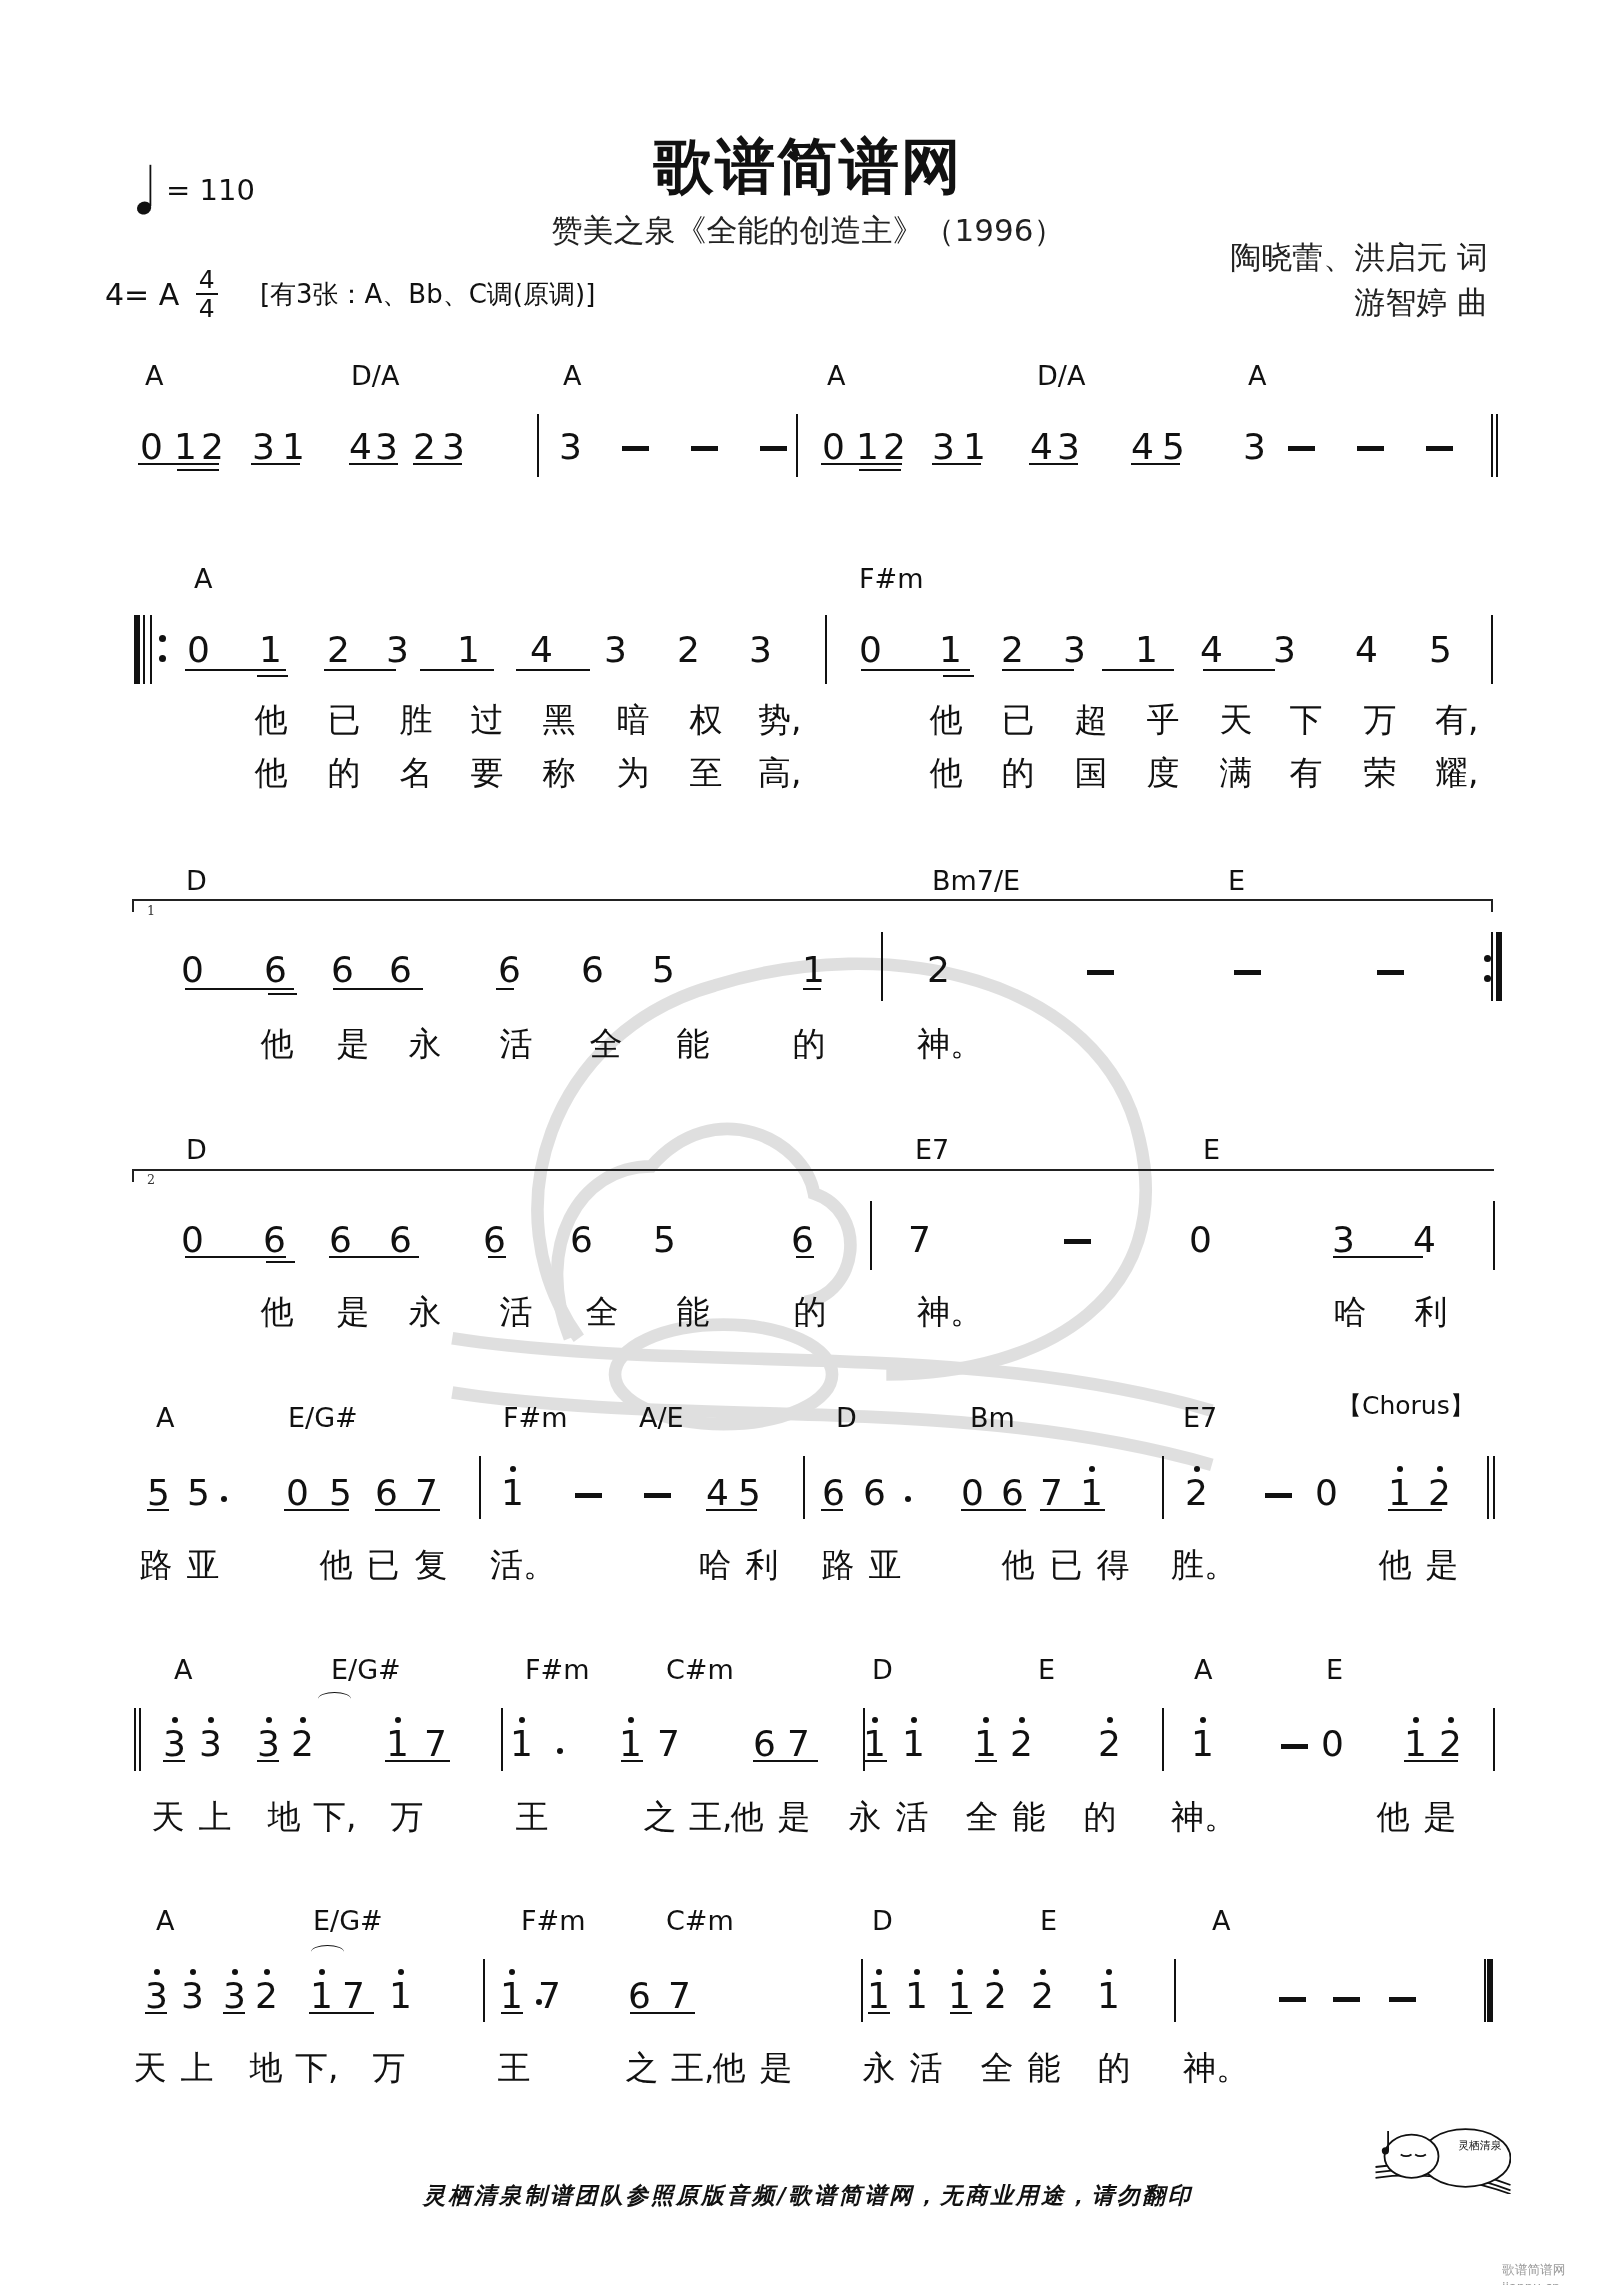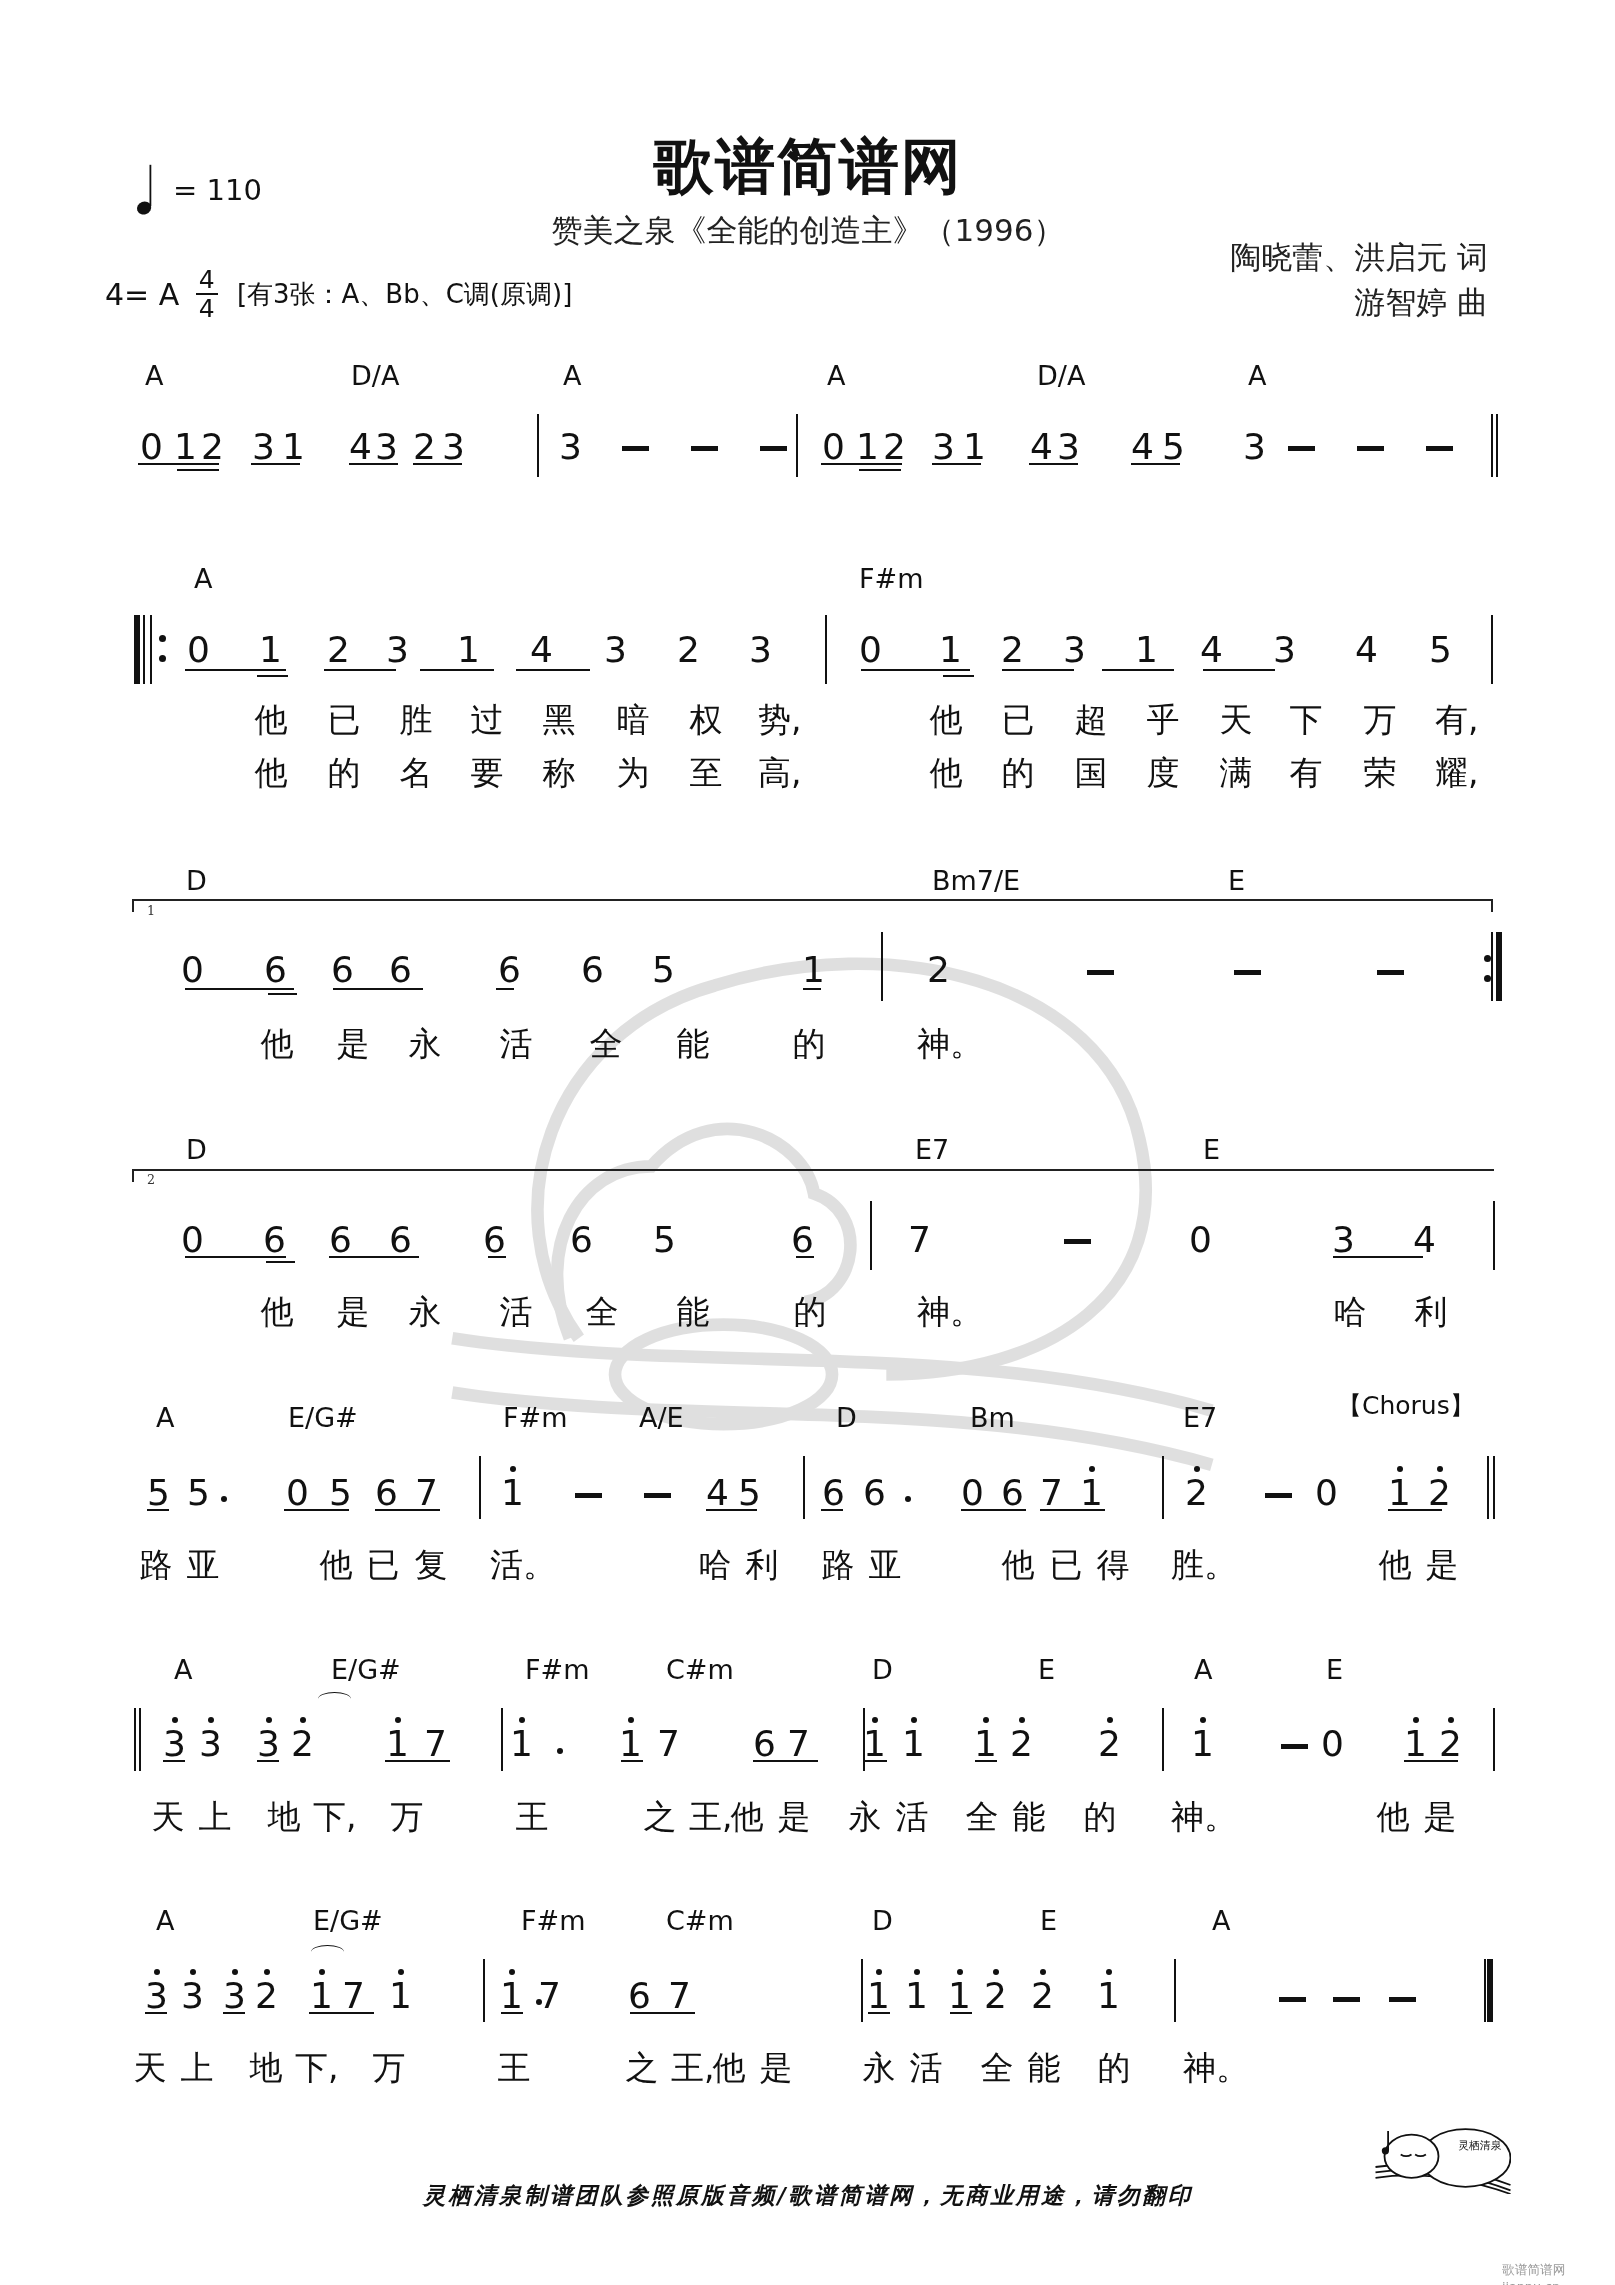--- a/index.html
+++ b/index.html
@@ -1,27 +1,27 @@
 <!DOCTYPE html>
 <html style="font-size:14.5px"><head>
 <meta charset="utf-8">
 <style>
   html, body { margin:0; padding:0; background:#ffffff; }
   body { width:1616px; height:2285px; position:relative; overflow:hidden;
          font-family:"DejaVu Sans", "Liberation Sans", sans-serif; color:#111; }
   .abs { position:absolute; }
   .title { left:0; width:1616px; top:127px; text-align:center; font-size:60px; font-weight:bold; letter-spacing:1.8px; }
   .subtitle { left:0; width:1616px; top:210px; text-align:center; font-size:31px; color:#222; }
-  .tempo { left:134px; top:163px; font-size:29px; display:flex; align-items:center; gap:17px; }
+  .tempo { left:134px; top:163px; font-size:29px; display:flex; align-items:center; gap:10px; }
   .tempo svg { display:block; }
   .credit { right:128px; text-align:right; font-size:31px; color:#222; }
   .keyline { left:105px; top:268px; font-size:30px; display:flex; align-items:center; gap:16.3px; }
   .frac { display:inline-flex; flex-direction:column; align-items:center; font-size:25px; line-height:23.5px; }
   .frac .bar { width:22px; height:1.8px; background:#111; margin:1.8px 0; }
-  .keynote { font-size:26px; margin-left:3px; }
+  .keynote { font-size:26px; margin-left:26px; }
 
   .chord { font-size:27px; color:#111; }
   .note { font-size:36px; width:27px; text-align:center; line-height:43px; height:49px; }
   .dotabove::before { content:""; position:absolute; left:11px; top:-5.4px; width:6.3px; height:6.3px; border-radius:50%; background:#111; }
   .uline { height:1.8px; background:#111; }
   .dash { width:27px; height:4.5px; background:#111; }
   .barline { width:1.8px; background:#111; }
   .barline.thick { width:6.3px; }
   .lyric { font-size:33px; width:36px; text-align:center; }
   .rdot { width:7.2px; height:7.2px; border-radius:50%; background:#111; }

